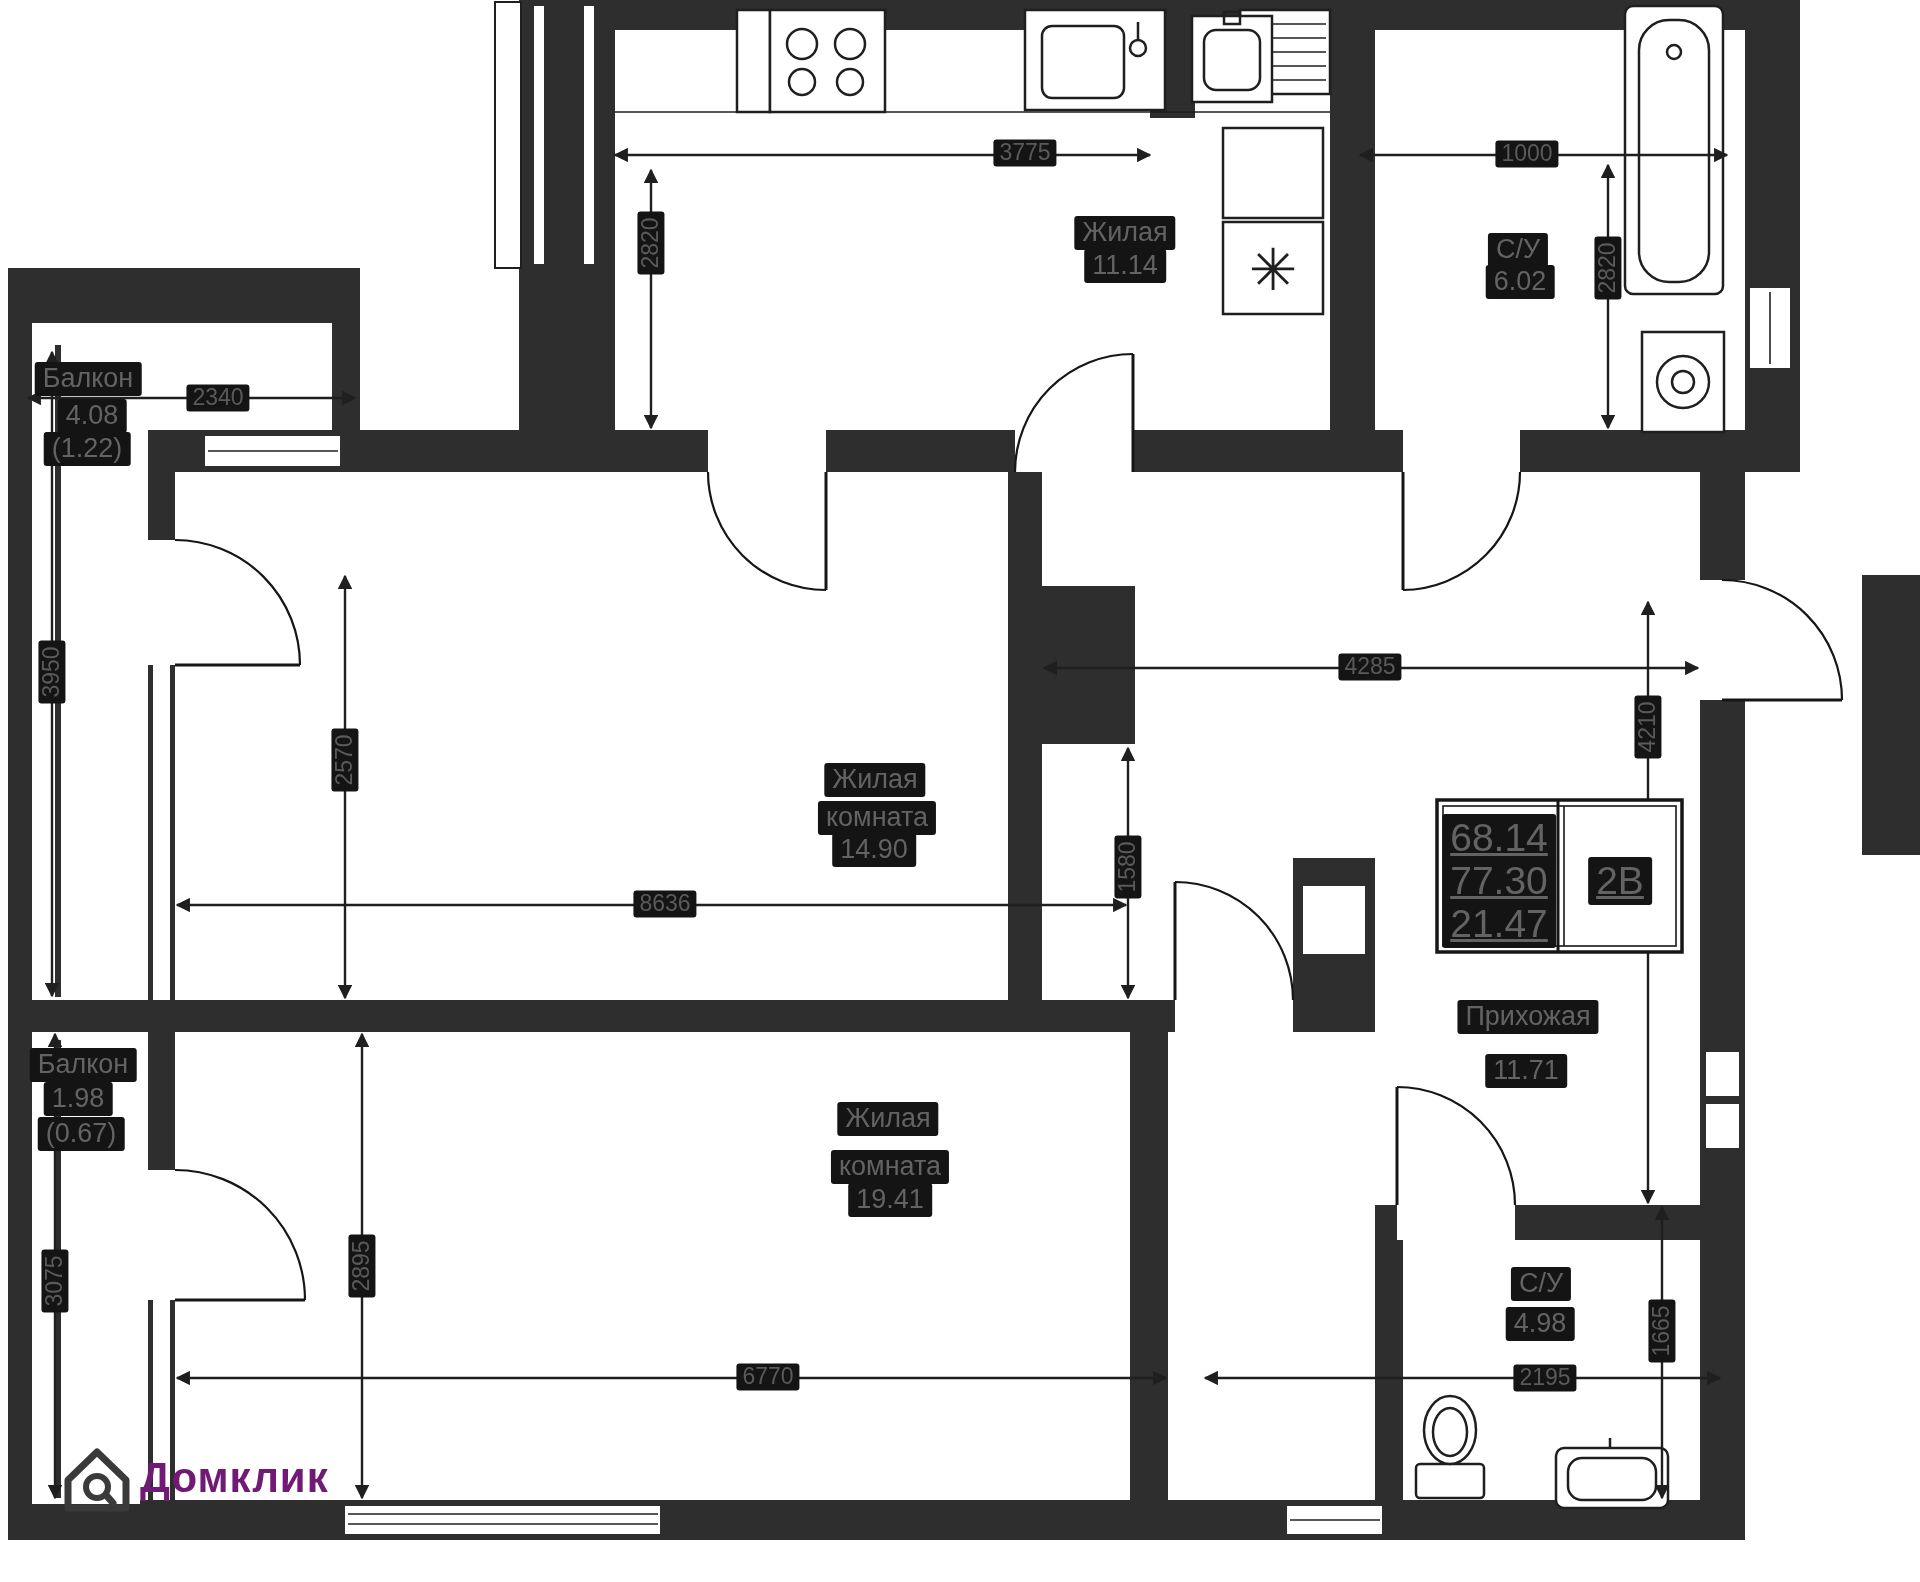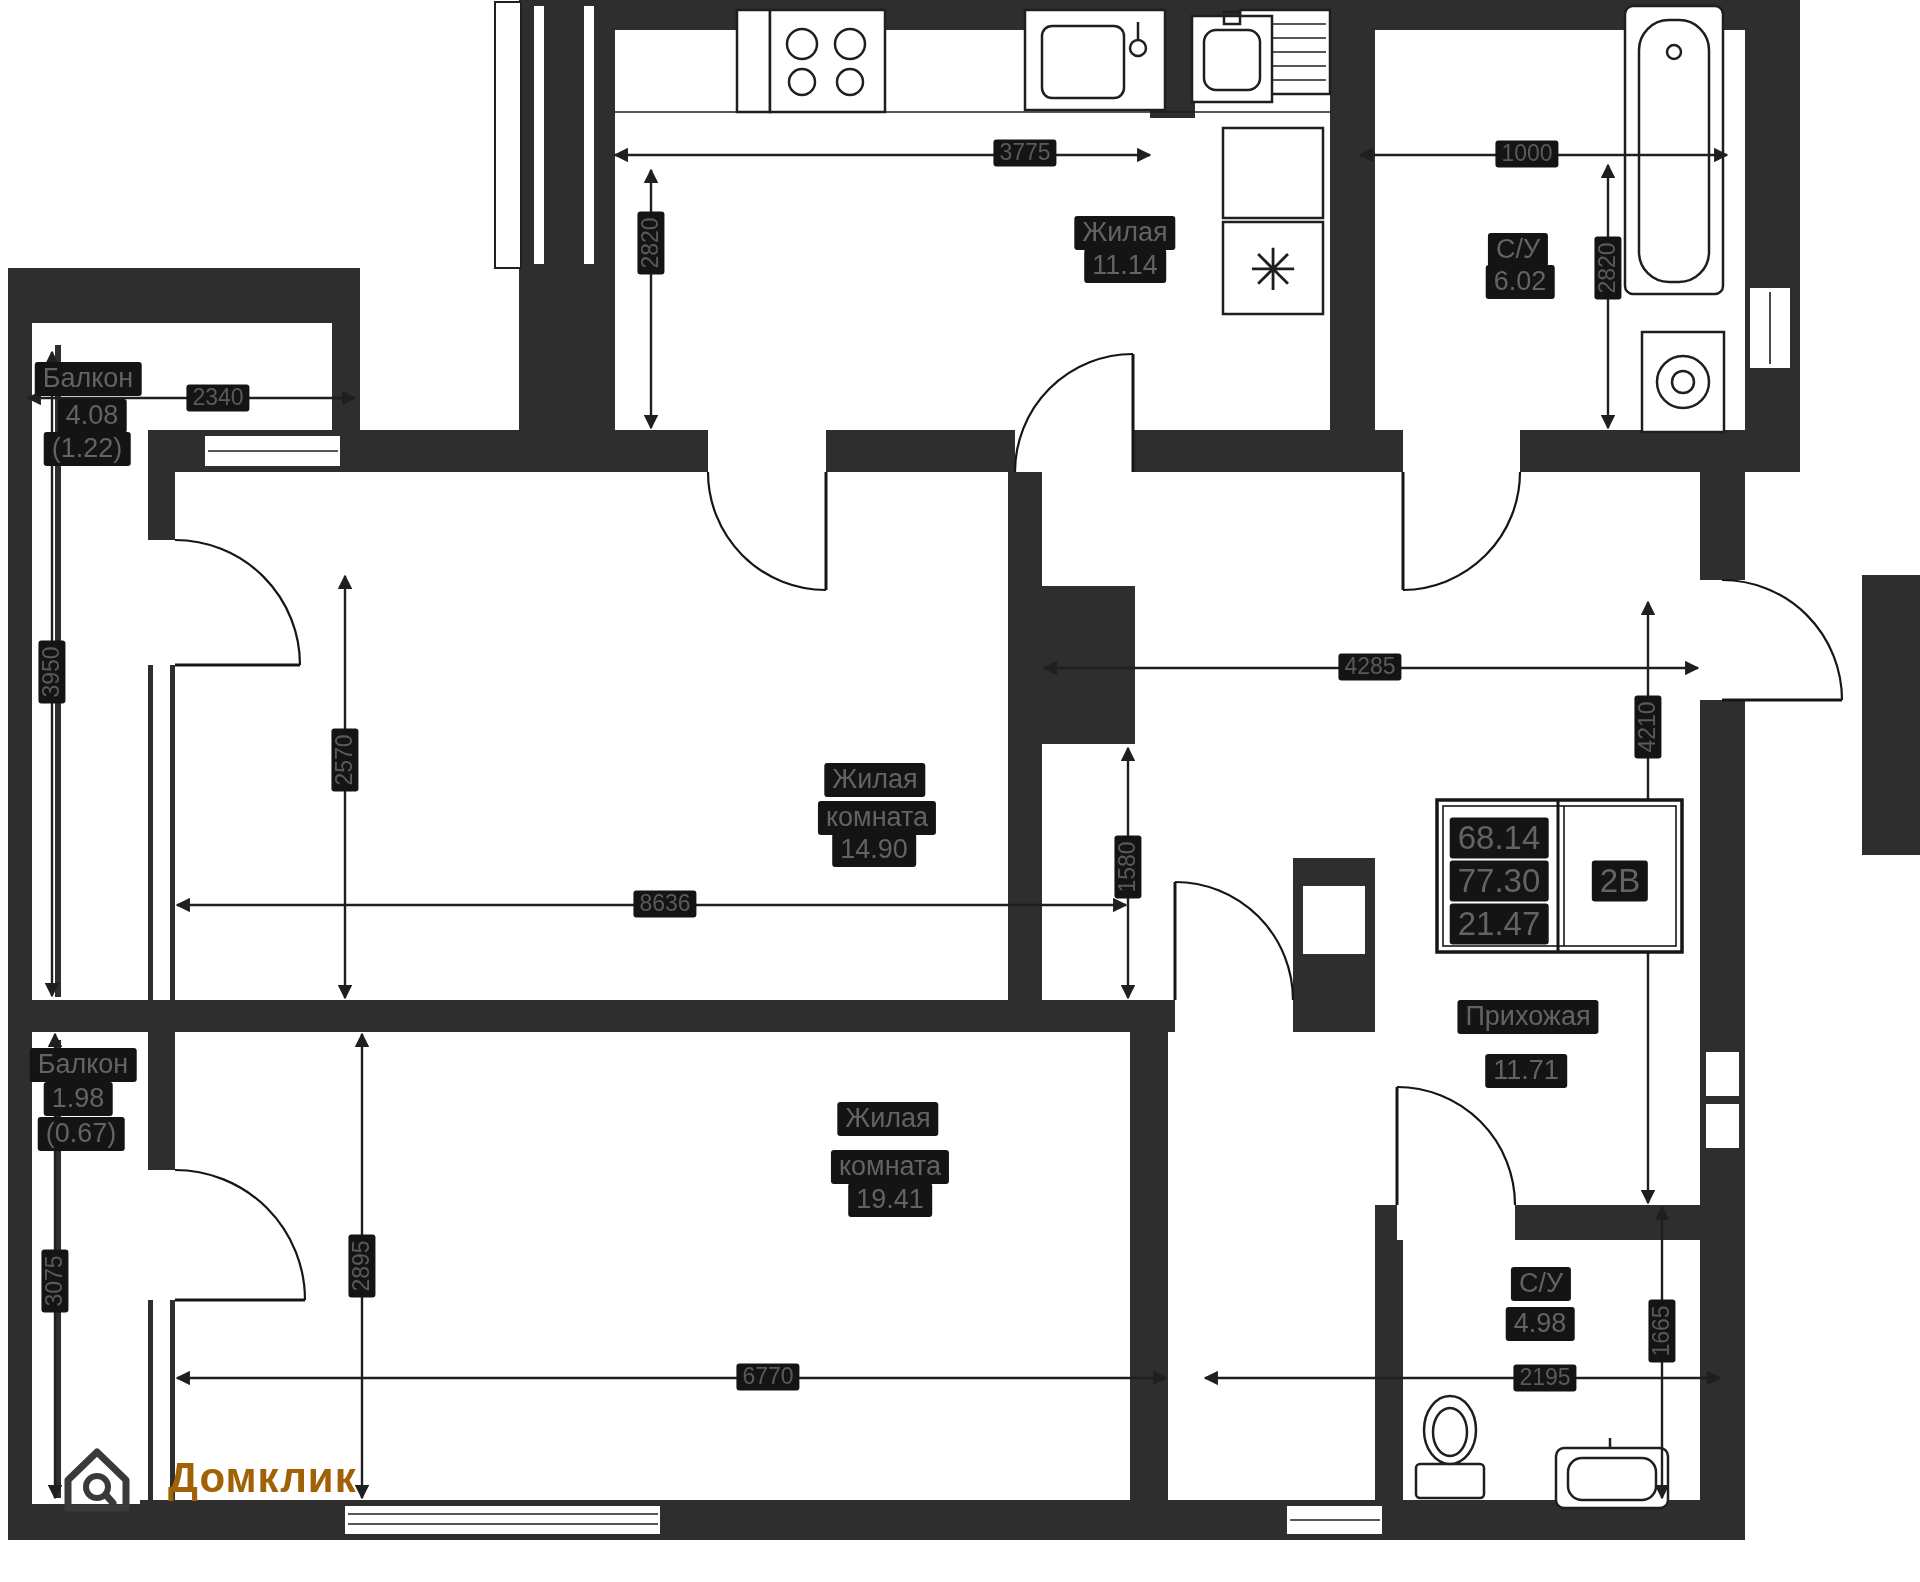--- a/index.html
+++ b/index.html
@@ -11,23 +11,23 @@
   .fx{stroke:#1f1f1f;stroke-width:2.5;fill:none;}
   .fxf{stroke:#1f1f1f;stroke-width:2.5;fill:#ffffff;}
   .thin{stroke:#1f1f1f;stroke-width:1.6;fill:none;}
   .door{stroke:#161616;stroke-width:2.2;fill:none;}
   .leaf{stroke:#161616;stroke-width:3;fill:none;}
   .dimline{stroke:#1f1f1f;stroke-width:2.4;fill:none;}
   .lbl{position:absolute;transform:translate(-50%,-50%);background:#141414;color:#636363;
        padding:1px 8px;border-radius:3px;font-size:27px;line-height:1.18;white-space:nowrap;z-index:4;}
   .lbl.v{transform:translate(-50%,-50%) rotate(-90deg);}
   .lbl.dim{font-size:23px;color:#5a5a5a;padding:0 6px;}
-  .lbl.big{font-size:33px;}
-  .logo-text{position:absolute;color:#a16207;font-size:42px;font-weight:bold;
-             letter-spacing:1px;z-index:4;margin-left:28px;}
+  .lbl.big{font-size:39px;text-decoration:underline;}
+  .logo-text{position:absolute;color:#701a75;font-size:42px;font-weight:bold;
+             letter-spacing:1px;z-index:4;}
 </style>
 </head>
 <body>
 
 <div class="stage">
 
 <svg width="1920" height="1582" viewBox="0 0 1920 1582">
   <defs>
     <marker id="ar" viewBox="0 0 10 10" refX="9" refY="5" markerWidth="6" markerHeight="6" orient="auto-start-reverse">
           <path d="M0 0L10 5L0 10z" fill="#1f1f1f"></path>

